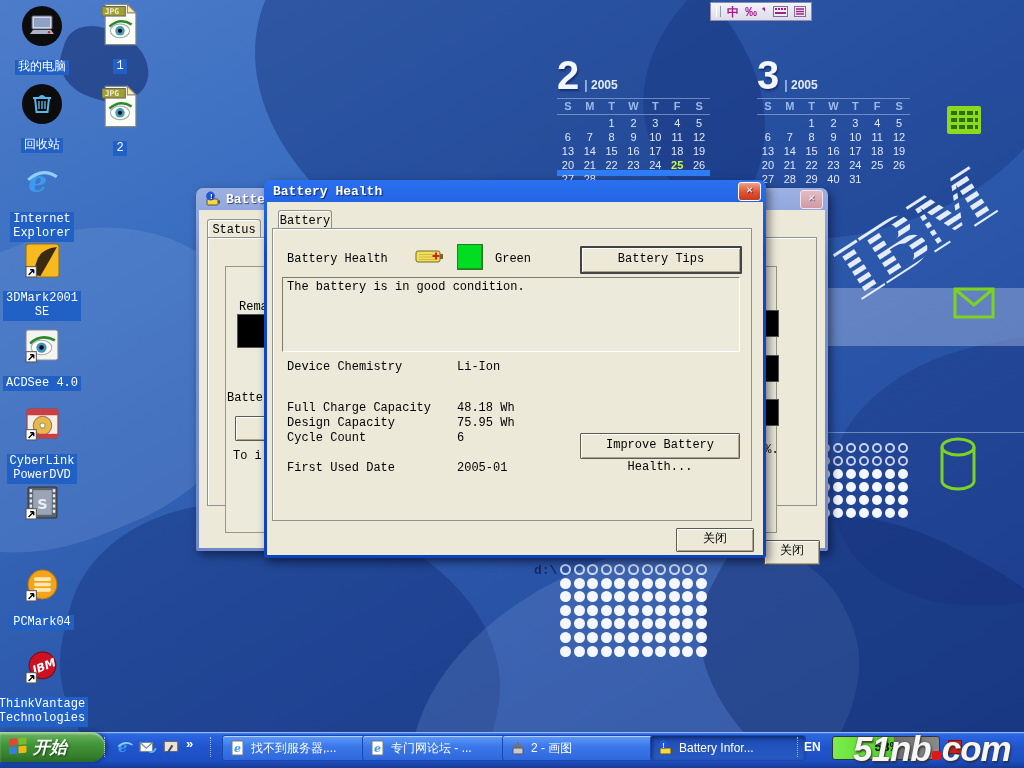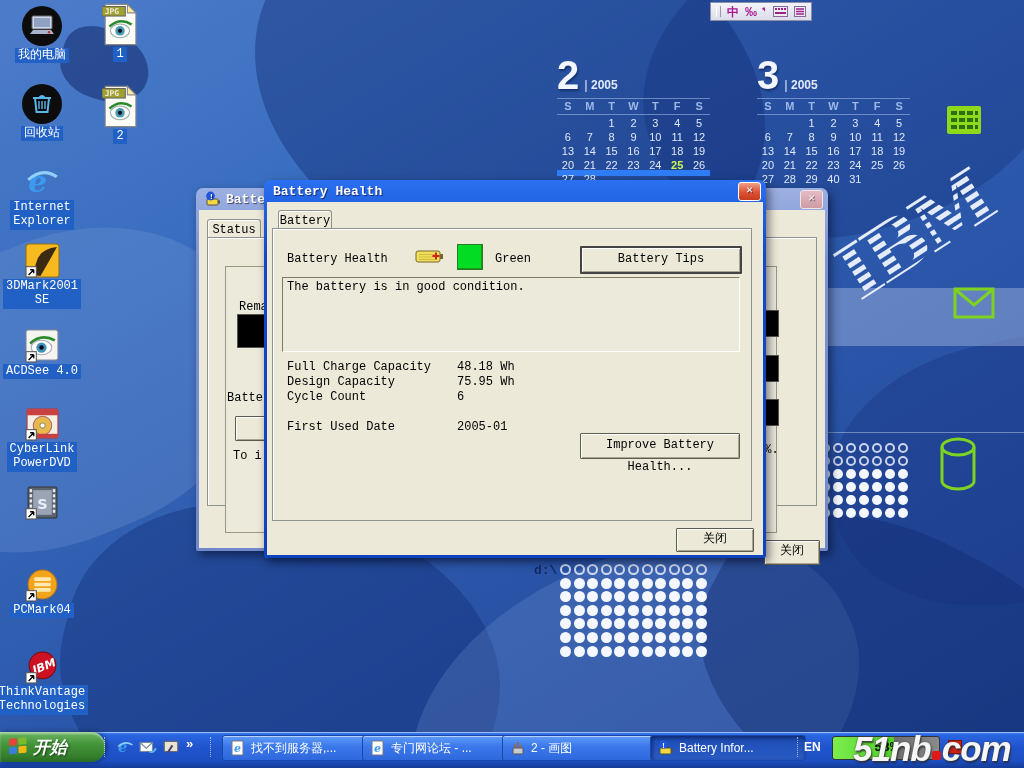--- a/index.html
+++ b/index.html
@@ -12,21 +12,21 @@
   .calendar{position:absolute;width:153px;z-index:3;color:#e6edfb;}
   .cal-head{display:flex;align-items:baseline;gap:5px;}
   .cal-num{font-size:40px;font-weight:bold;line-height:.9;color:#f2f6ff;text-shadow:1px 2px 2px rgba(0,10,50,.45);}
   .cal-year{font-size:12px;font-weight:bold;color:#e2eafc;}
   .cal-year:before{content:"| ";color:#aebfe6;}
   .cal-grid{display:grid;grid-template-columns:repeat(7,1fr);margin-top:5px;font-size:11px;text-align:center;row-gap:2px;}
   .cal-dow{color:#9db8e8;font-weight:bold;border-top:1px solid rgba(170,195,235,.55);border-bottom:1px solid rgba(170,195,235,.55);padding:1px 0 2px;}
   .cal-cell{color:#dfe8fa;}
   .cal-cell.hl{color:#cdf74a;font-weight:bold;}
   
-  .dicon{position:absolute;display:flex;flex-direction:column;align-items:center;gap:1px;z-index:5;width:84px;}
+  .dicon{position:absolute;display:flex;flex-direction:column;align-items:center;gap:13px;z-index:5;width:84px;}
   .dicon .img{display:block;}
   .dicon .lbl{background:#2160c4;color:#fff;font-size:12px;line-height:1.2;padding:0 3px 1px;text-align:center;
     white-space:pre-line;font-family:Liberation Mono, monospace;}
   
   .dot{position:absolute;border-radius:50%;}
   #drive-label{position:absolute;left:534px;top:563px;font-weight:bold;font-size:13px;color:#16275f;z-index:3;}
   #ibm-logo{position:absolute;left:832px;top:186px;transform:rotate(-33deg);z-index:2;}
   
   #ime-bar{position:absolute;left:710px;top:2px;height:17px;background:linear-gradient(#f4f4fb,#dcdcea);
     border:1px solid #8d8da8;display:flex;align-items:center;gap:6px;padding:0 5px;z-index:30;}
@@ -577,20 +577,24 @@
       <div style="position:absolute;left:190px;top:42px;width:24px;height:24px;background:#00dd22;border:1px solid #2a7a2a;box-shadow:inset -1px -1px 0 #119911;"></div>
       <div class="lab" style="left:228px;top:50px;">Green</div>
       <div class="btn3" style="left:313px;top:44px;width:158px;height:24px;line-height:22px;border-width:2px;border-color:#444;"><span>Battery Tips</span></div>
 
       <div class="sunken" style="left:15px;top:75px;width:458px;height:75px;padding:2px 4px;box-sizing:border-box;">
         <span>The battery is in good condition.</span>
       </div>
 
       <div id="info-rows" style="position:absolute;left:20px;top:158px;width:440px;">
           <div style="display: flex; height: 15px;">
+            <span style="width:170px;">Device Chemistry</span>
+            <span>Li-Ion</span>
+          </div>
+          <div style="display: flex; height: 15px; margin-top: 26px;">
             <span style="width:170px;">Full Charge Capacity</span>
             <span>48.18 Wh</span>
           </div>
           <div style="display: flex; height: 15px;">
             <span style="width:170px;">Design Capacity</span>
             <span>75.95 Wh</span>
           </div>
           <div style="display: flex; height: 15px;">
             <span style="width:170px;">Cycle Count</span>
             <span>6</span>

